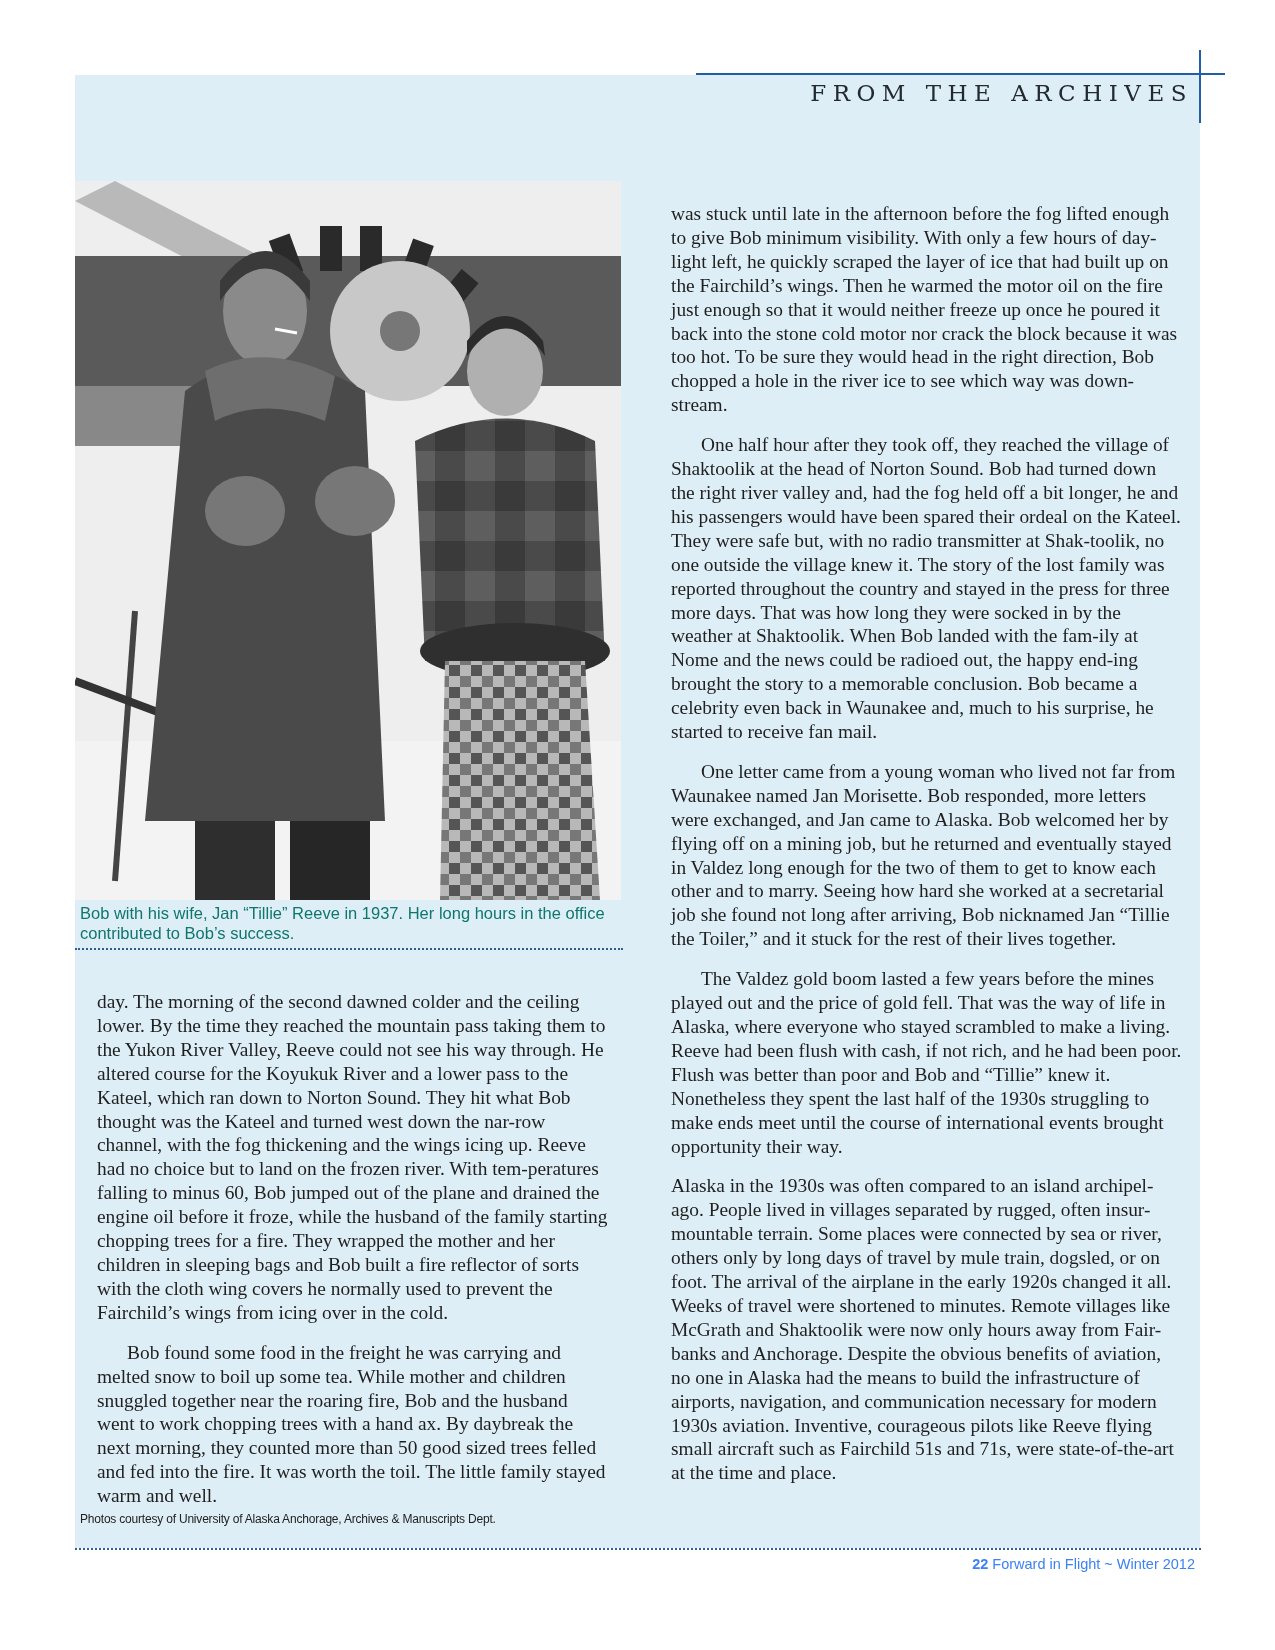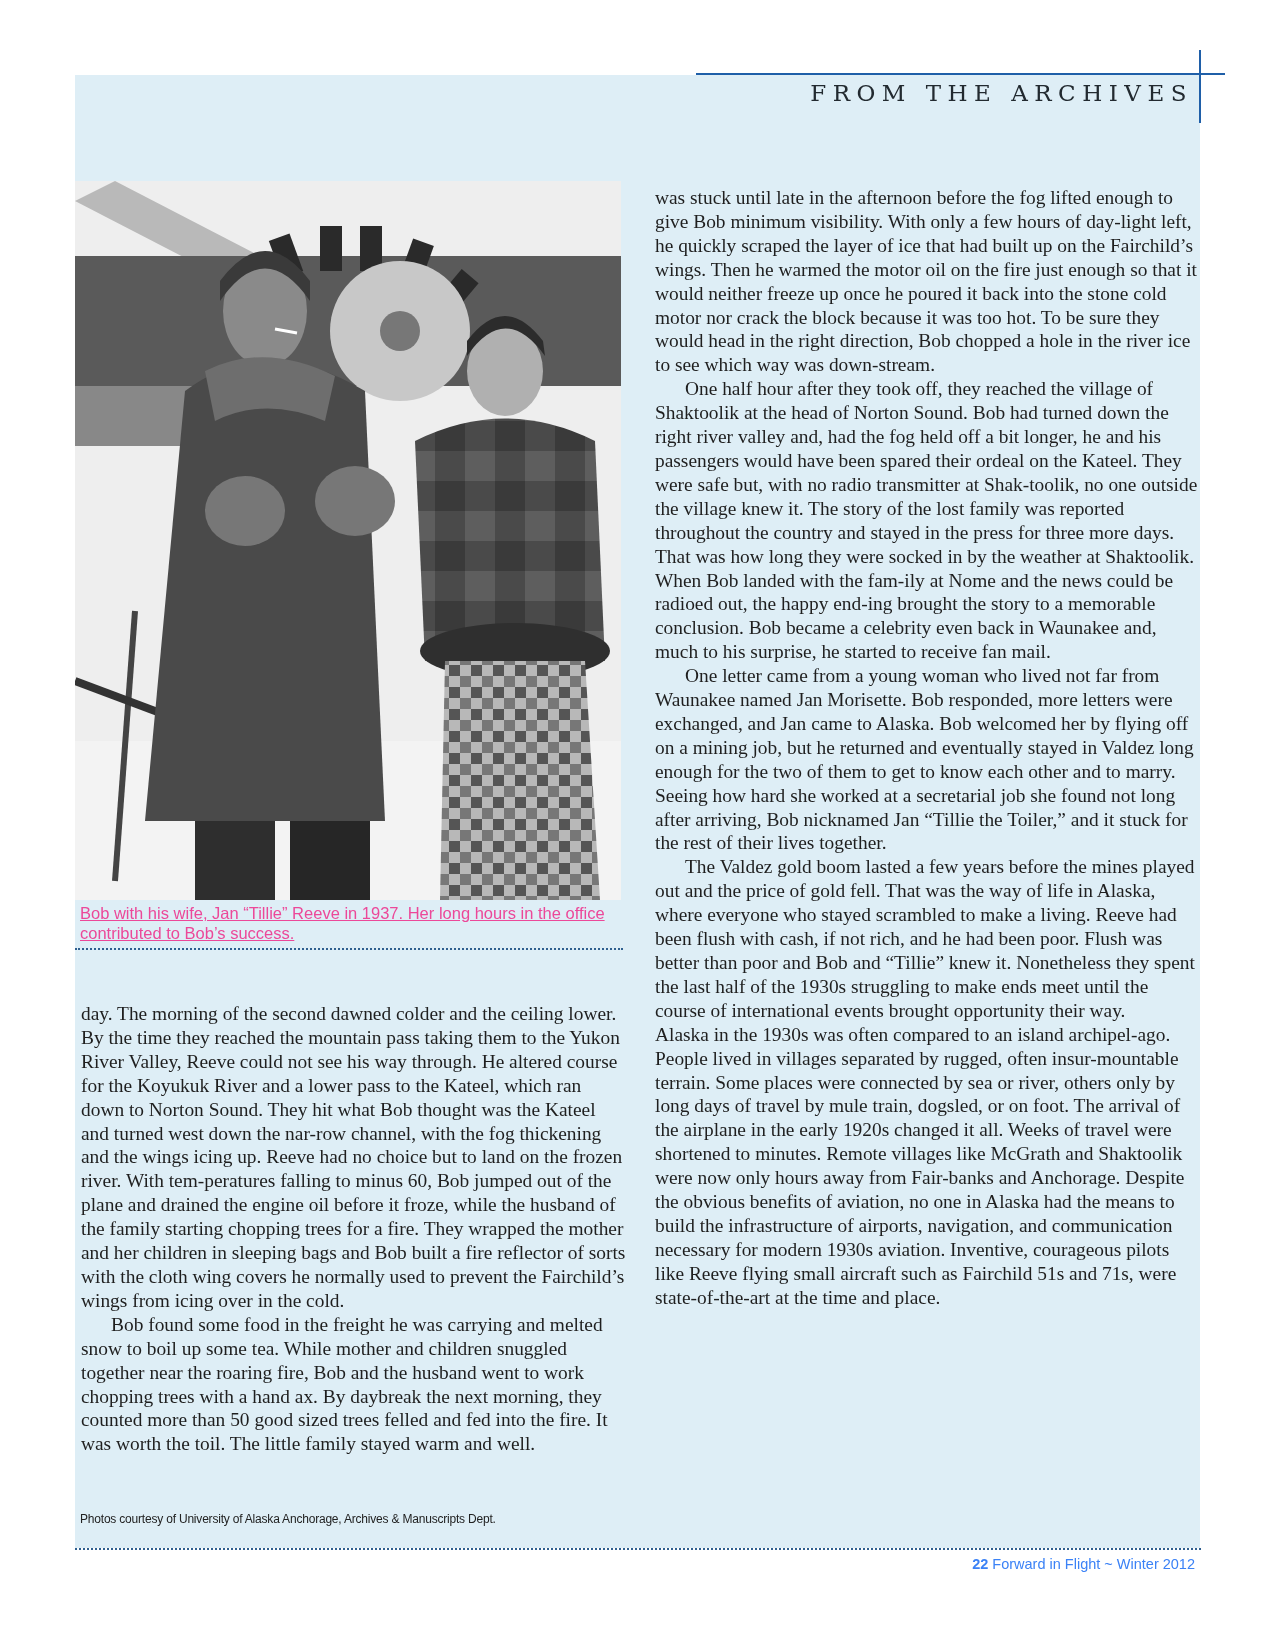--- a/index.html
+++ b/index.html
@@ -3,26 +3,26 @@
 <meta charset="utf-8">
 <style>
   html, body { margin:0; padding:0; background:#ffffff; }
   body { width:1275px; height:1650px; position:relative; overflow:hidden; }
   .panel { position:absolute; left:75px; top:75px; width:1125px; height:1473px; background:#deeef6; }
   .hline { position:absolute; left:696px; top:73px; width:529px; height:2px; background:#1f5fa8; }
   .vline { position:absolute; left:1199px; top:50px; width:2px; height:73px; background:#1f5fa8; }
   .section-title { position:absolute; right:82px; top:80px; font-family:"DejaVu Serif", "Liberation Serif", serif; font-size:23px; letter-spacing:6.5px; color:#222a30; font-weight:normal; white-space:nowrap;margin-left:9px; }
   .photo { position:absolute; left:75px; top:181px; width:546px; height:719px; background:#d8d8d8; overflow:hidden; }
   .photo svg { display:block; }
-  .caption { position:absolute; left:80px; top:903px; width:545px; font-family:"Liberation Sans", sans-serif; font-size:16.5px; line-height:20px; color:#ec4899;text-decoration:underline; }
+  .caption { position:absolute; left:80px; top:903px; width:545px; font-family:"Liberation Sans", sans-serif; font-size:16.5px; line-height:20px; color:#0f766e; }
   .caption-rule { position:absolute; left:75px; top:948px; width:548px; border-top:2px dotted #2f5f8f; }
   .col { position:absolute; font-family:"Liberation Serif", serif; font-size:19.4px; line-height:23.9px; color:#1f1f1f; }
-  .col p { margin:0; text-align:left; }
+  .col p { margin:16px; text-align:left; }
   .col p.indent { text-indent:30px; }
-  .left-col { left:81px; top:1002px; width:545px; }
+  .left-col { left:81px; top:974px; width:545px; }
   .right-col { left:655px; top:186px; width:545px; }
   .heading { font-family:"Liberation Sans", sans-serif; font-weight:bold; font-size:19px; color:#16459a; margin-top:24px !important; line-height:24px; }
   .bottom-rule { position:absolute; left:75px; top:1548px; width:1126px; border-top:2px dotted #2f5f8f; }
   .footer-left { position:absolute; left:80px; top:1512px; font-family:"Liberation Sans", sans-serif; font-size:12px; color:#222; white-space:nowrap; letter-spacing:-0.2px; }
   .footer-right { position:absolute; right:80px; top:1556px; font-family:"Liberation Sans", sans-serif; font-size:14.5px; color:#3b82f6; white-space:nowrap; }
   .footer-right b { font-weight:bold; }
 </style>
 </head>
 <body>
 

